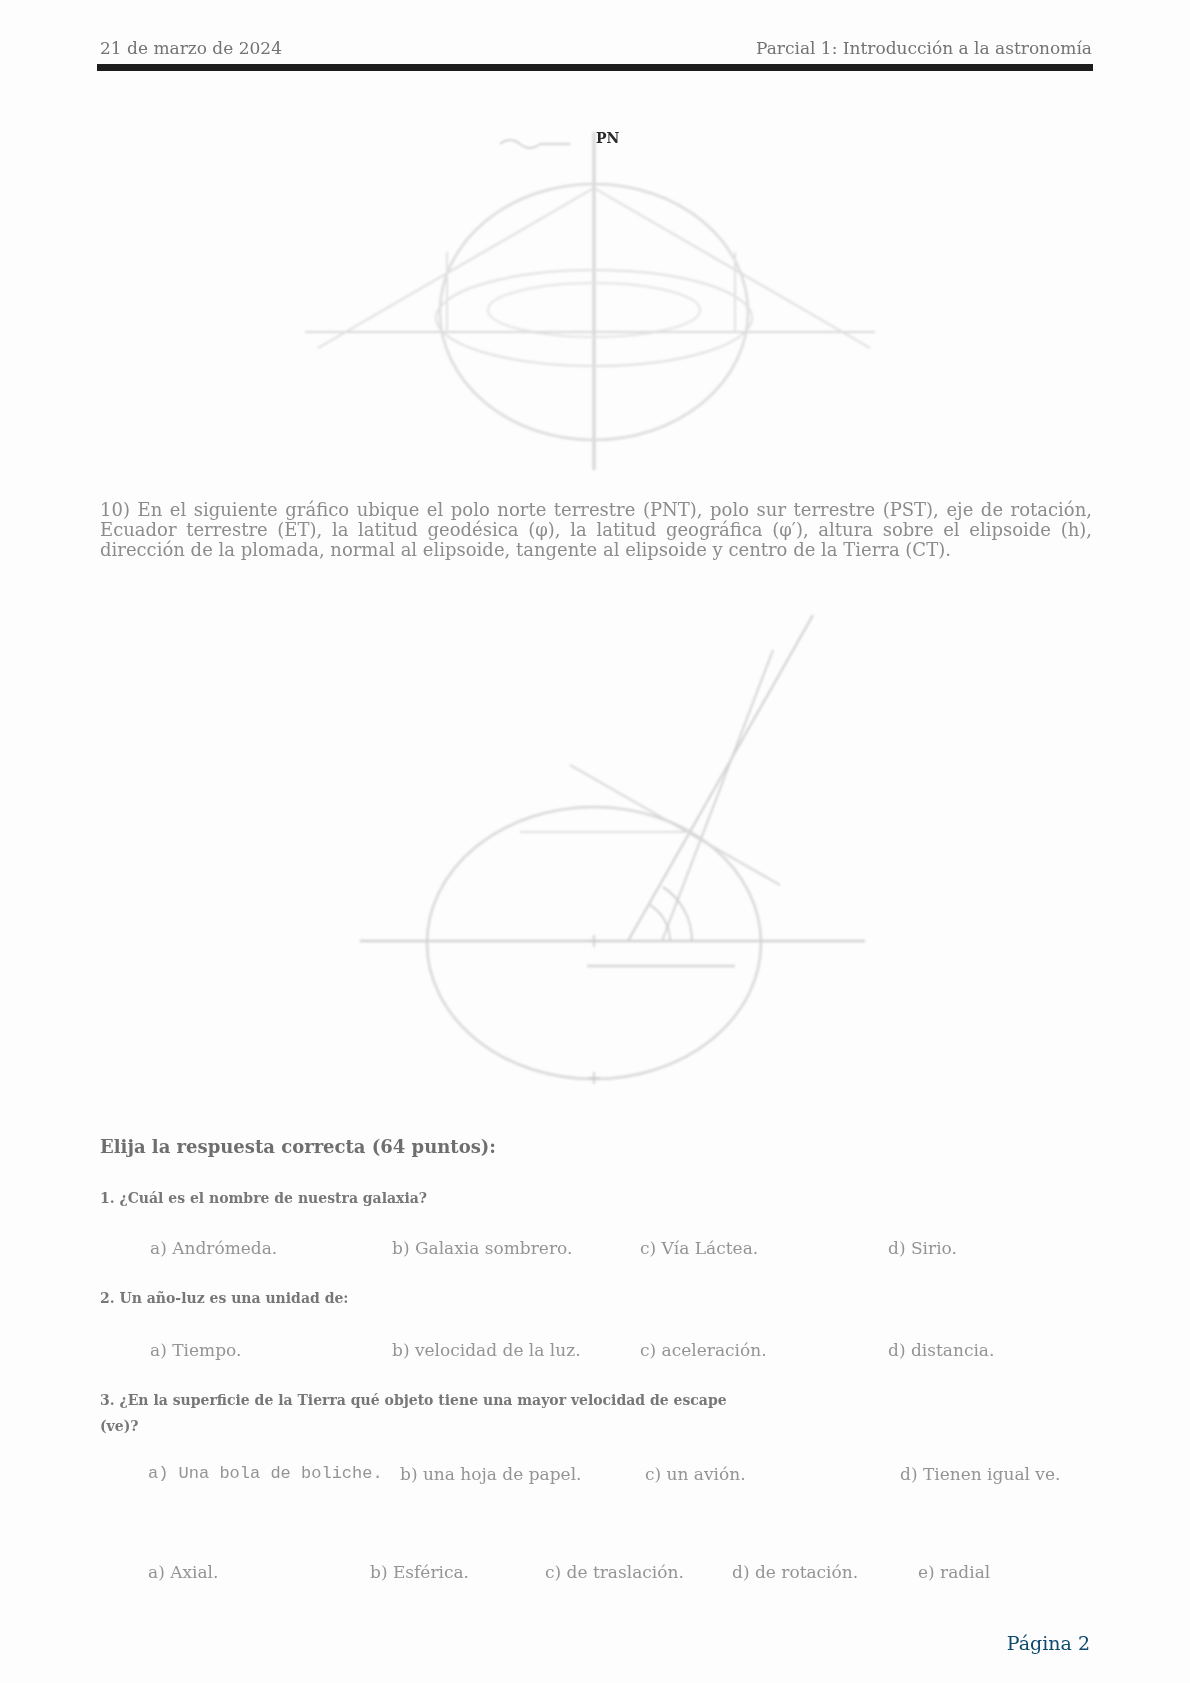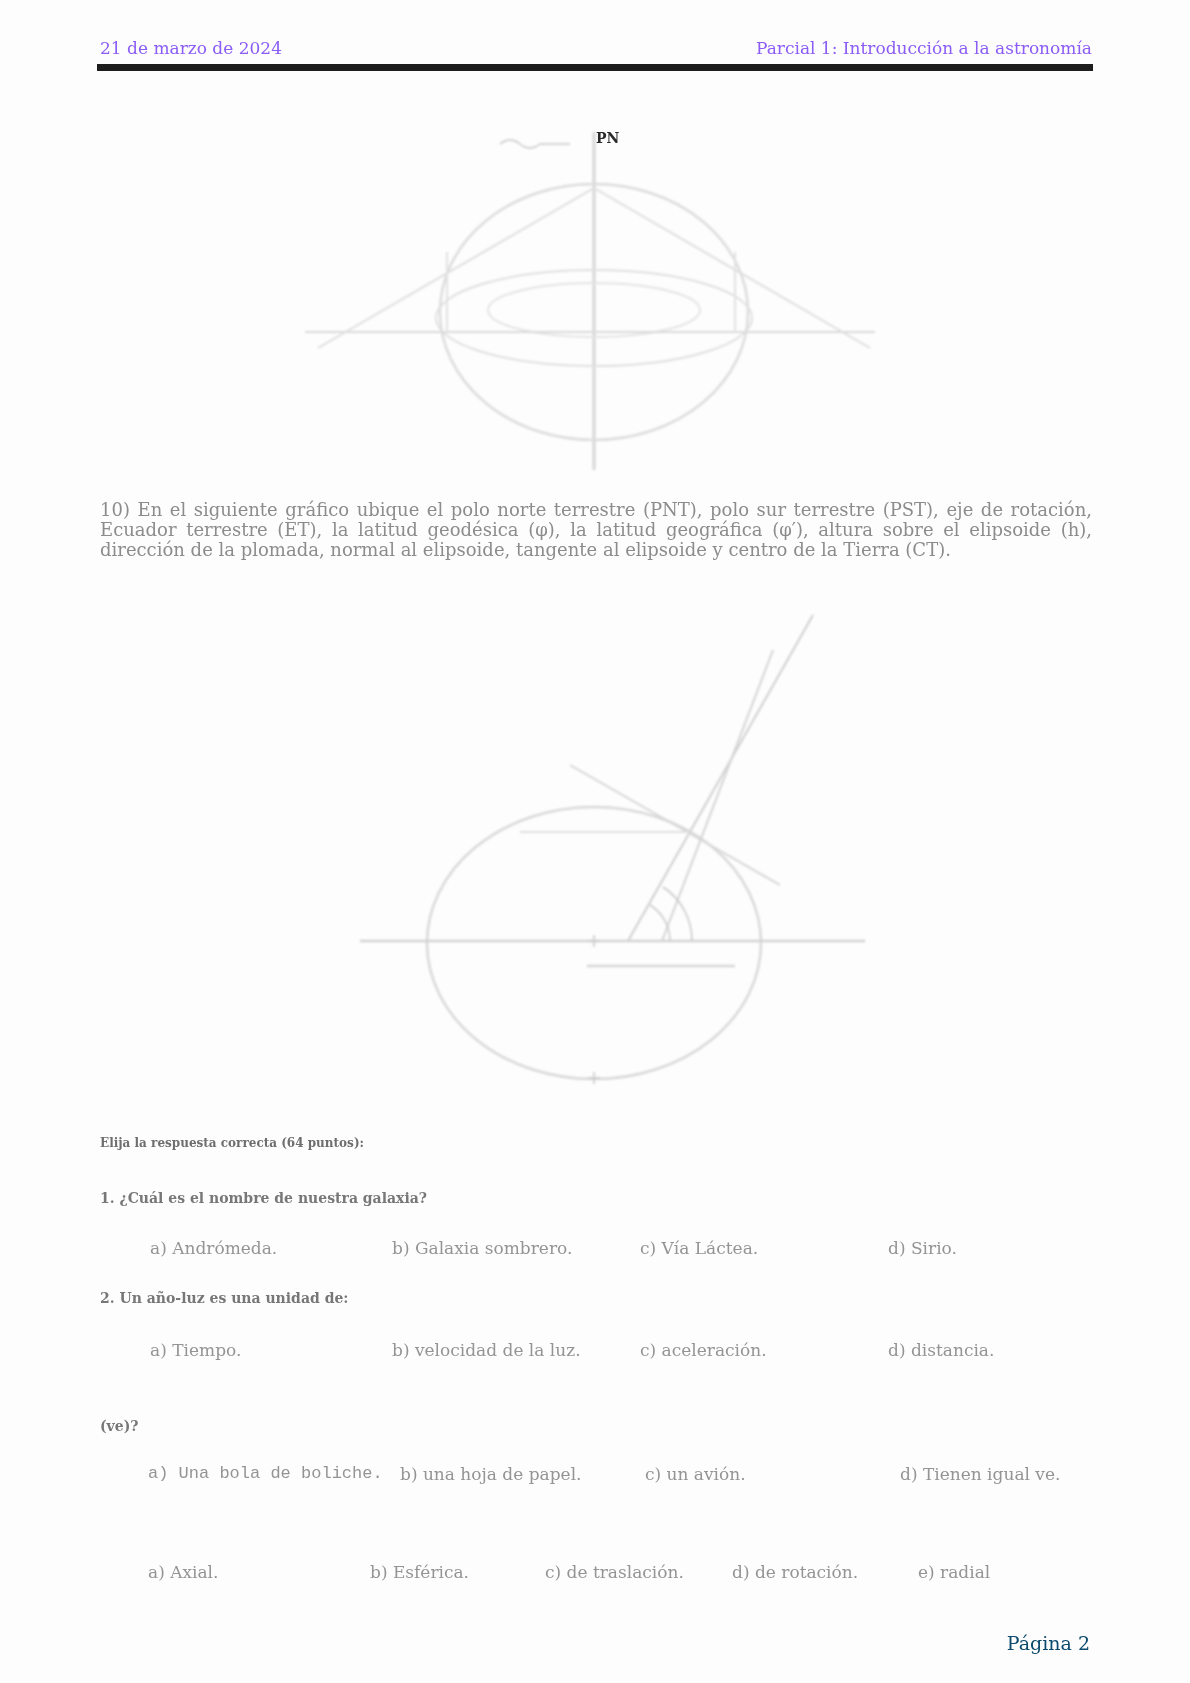--- a/index.html
+++ b/index.html
@@ -6,27 +6,27 @@
   .page{
     position:relative;
     width:1190px;height:1683px;
     margin:0 auto;
     background:#fdfdfd;
     font-family:"DejaVu Serif","Liberation Serif",serif;
     overflow:hidden;
   }
   .abs{position:absolute;}
   .soft{filter:blur(0.55px);}
-  .hdr{font-size:17px;color:#8b5cf6;white-space:nowrap;}
+  .hdr{font-size:17px;color:#737373;white-space:nowrap;}
   .rule{background:#1d1d1d;height:7px;filter:blur(0.4px);}
   .para{
     font-size:18px;line-height:20px;color:#8c8c8c;
     text-align:justify;
   }
-  .qhead{font-size:12px;font-weight:bold;color:#6e6e6e;white-space:nowrap;text-align:center;}
+  .qhead{font-size:18px;font-weight:bold;color:#6e6e6e;white-space:nowrap;text-align:center;}
   .qtext{font-size:14px;font-weight:bold;color:#777777;white-space:nowrap;}
   .opt{font-size:17px;color:#949494;white-space:nowrap;}
   .pagenum{font-size:19px;color:#0c4a6e;white-space:nowrap;}
   .figlabel{font-size:14px;font-weight:bold;color:#2a2a2a;filter:blur(0.45px);white-space:nowrap;}
   svg{display:block;}
   .figsvg{filter:blur(0.8px);}
 </style>
 </head>
 <body>
 
@@ -95,20 +95,21 @@
   <span class="abs opt soft" style="left:392px;top:1238px;">b) Galaxia sombrero.</span>
   <span class="abs opt soft" style="left:640px;top:1238px;">c) Vía Láctea.</span>
   <span class="abs opt soft" style="left:888px;top:1238px;">d) Sirio.</span>
 
   <div class="abs qtext soft" style="left:100px;top:1290px;">2. Un año-luz es una unidad de:</div>
   <span class="abs opt soft" style="left:150px;top:1340px;">a) Tiempo.</span>
   <span class="abs opt soft" style="left:392px;top:1340px;">b) velocidad de la luz.</span>
   <span class="abs opt soft" style="left:640px;top:1340px;">c) aceleración.</span>
   <span class="abs opt soft" style="left:888px;top:1340px;">d) distancia.</span>
 
+  <div class="abs qtext soft" style="left:100px;top:1392px;">3. ¿En la superficie de la Tierra qué objeto tiene una mayor velocidad de escape</div>
   <div class="abs qtext soft" style="left:100px;top:1418px;">(ve)?</div>
   <span class="abs opt soft" style="left:148px;top:1464px;font-family:Liberation Mono, monospace;">a) Una bola de boliche.</span>
   <span class="abs opt soft" style="left:400px;top:1464px;">b) una hoja de papel.</span>
   <span class="abs opt soft" style="left:645px;top:1464px;">c) un avión.</span>
   <span class="abs opt soft" style="left:900px;top:1464px;">d) Tienen igual ve.</span>
 
   <span class="abs opt soft" style="left:148px;top:1562px;">a) Axial.</span>
   <span class="abs opt soft" style="left:370px;top:1562px;">b) Esférica.</span>
   <span class="abs opt soft" style="left:545px;top:1562px;">c) de traslación.</span>
   <span class="abs opt soft" style="left:732px;top:1562px;">d) de rotación.</span>

